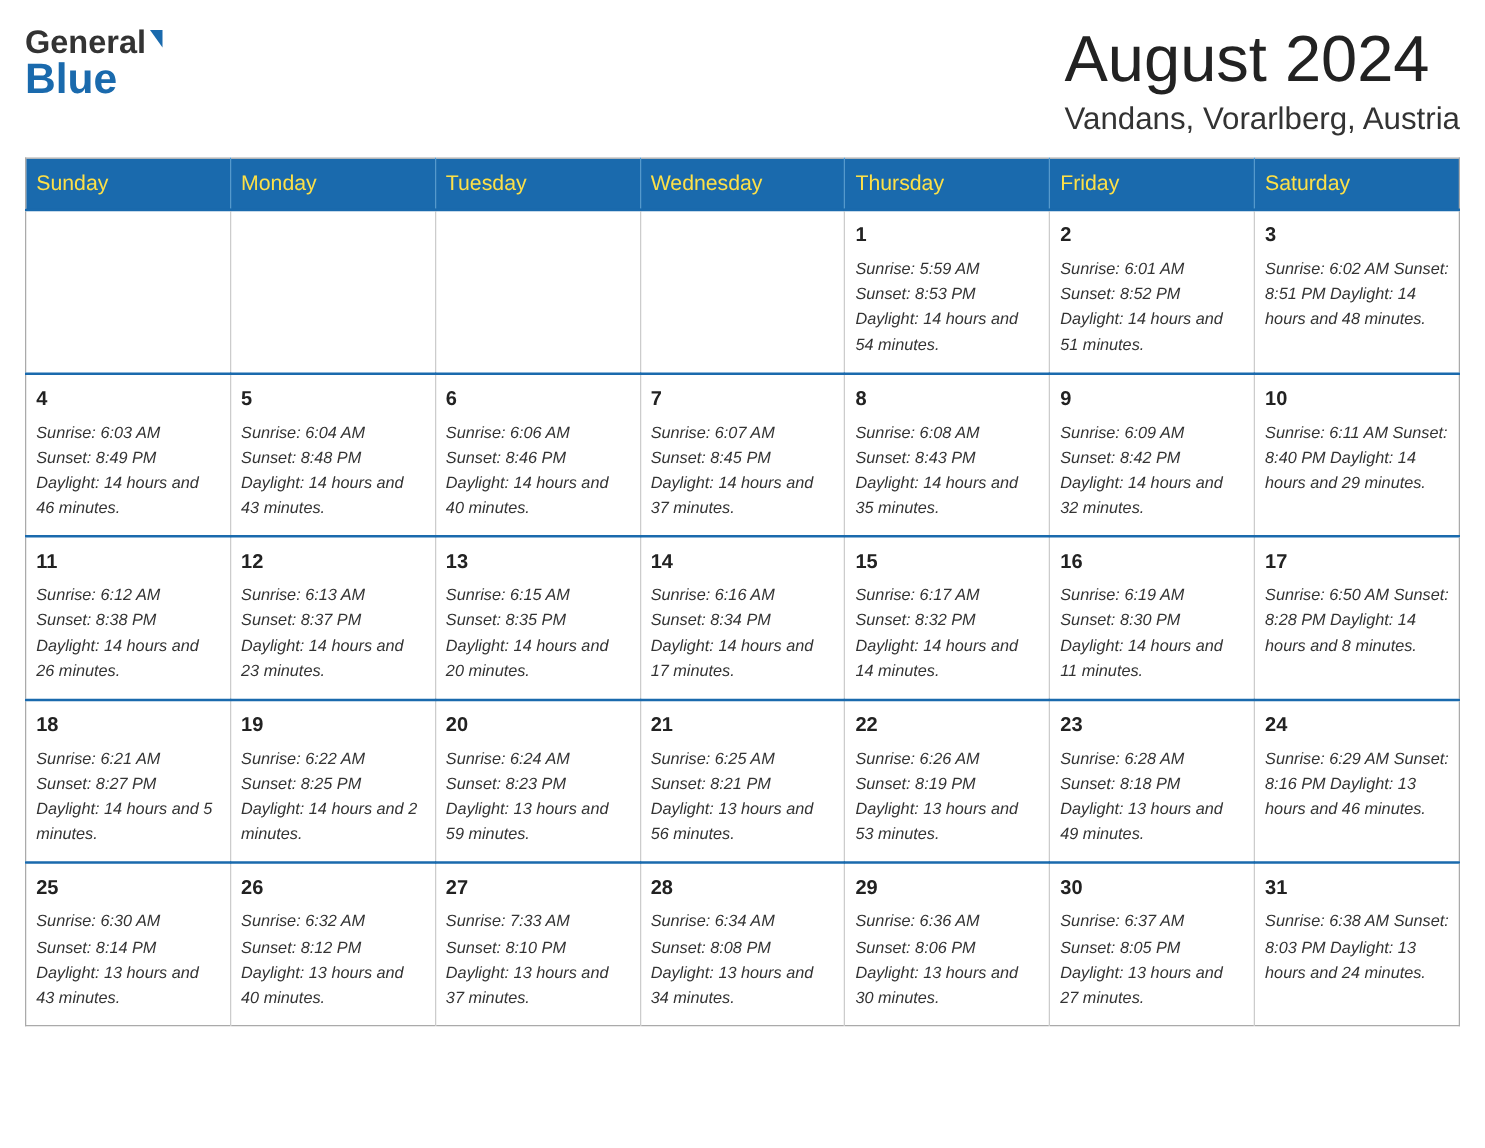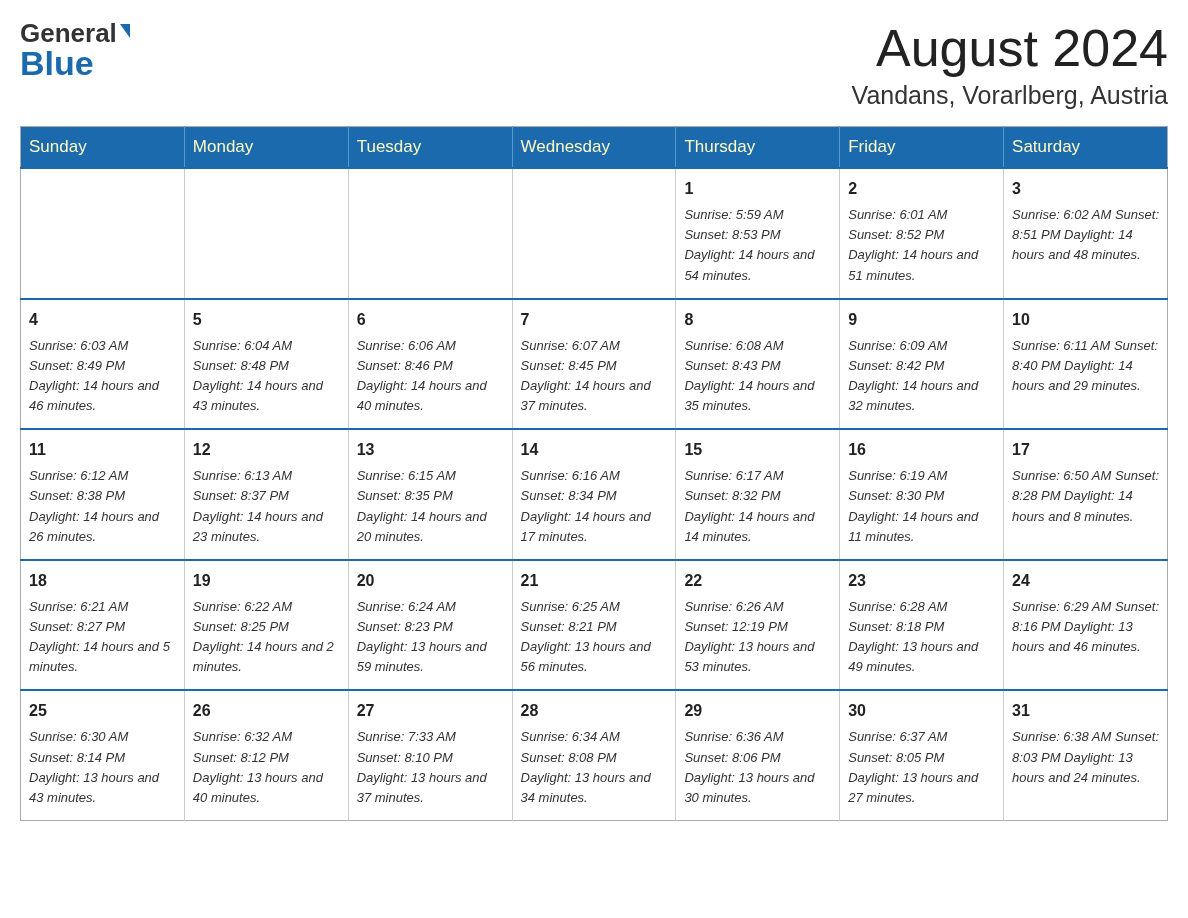--- a/index.html
+++ b/index.html
@@ -39,21 +39,20 @@
       height: 0;
       border-left: 10px solid transparent;
       border-right: 0px solid transparent;
       border-top: 14px solid #1a6aad;
       margin-left: 3px;
       vertical-align: middle;
       position: relative;
       top: -2px;
     }
     .title-block {
-      text-align: right;
     }
     .month-title {
       font-size: 52px;
       font-weight: normal;
       color: #222;
       line-height: 1.1;
     }
     .location-title {
       font-size: 25px;
       color: #333;
@@ -61,21 +60,21 @@
     }
     .calendar {
       width: 100%;
       border-collapse: collapse;
       border: 1px solid #aaa;
     }
     .calendar thead tr {
       background-color: #1a6aad;
     }
     .calendar thead th {
-      color: #fef9c3;
+      color: #fde047;
       font-size: 17px;
       font-weight: normal;
       padding: 10px 8px;
       text-align: left;
       border-right: 1px solid #5599cc;
     }
     .calendar thead th:last-child {
       border-right: none;
     }
     .calendar tbody tr {
@@ -292,21 +291,21 @@
         <td>
           <span class="day-number">21</span>
           <div class="day-info">Sunrise: 6:25 AM
 Sunset: 8:21 PM
 Daylight: 13 hours
 and 56 minutes.</div>
         </td>
         <td>
           <span class="day-number">22</span>
           <div class="day-info">Sunrise: 6:26 AM
-Sunset: 12:19 PM
+Sunset: 8:19 PM
 Daylight: 13 hours
 and 53 minutes.</div>
         </td>
         <td>
           <span class="day-number">23</span>
           <div class="day-info">Sunrise: 6:28 AM
 Sunset: 8:18 PM
 Daylight: 13 hours
 and 49 minutes.</div>
         </td>

